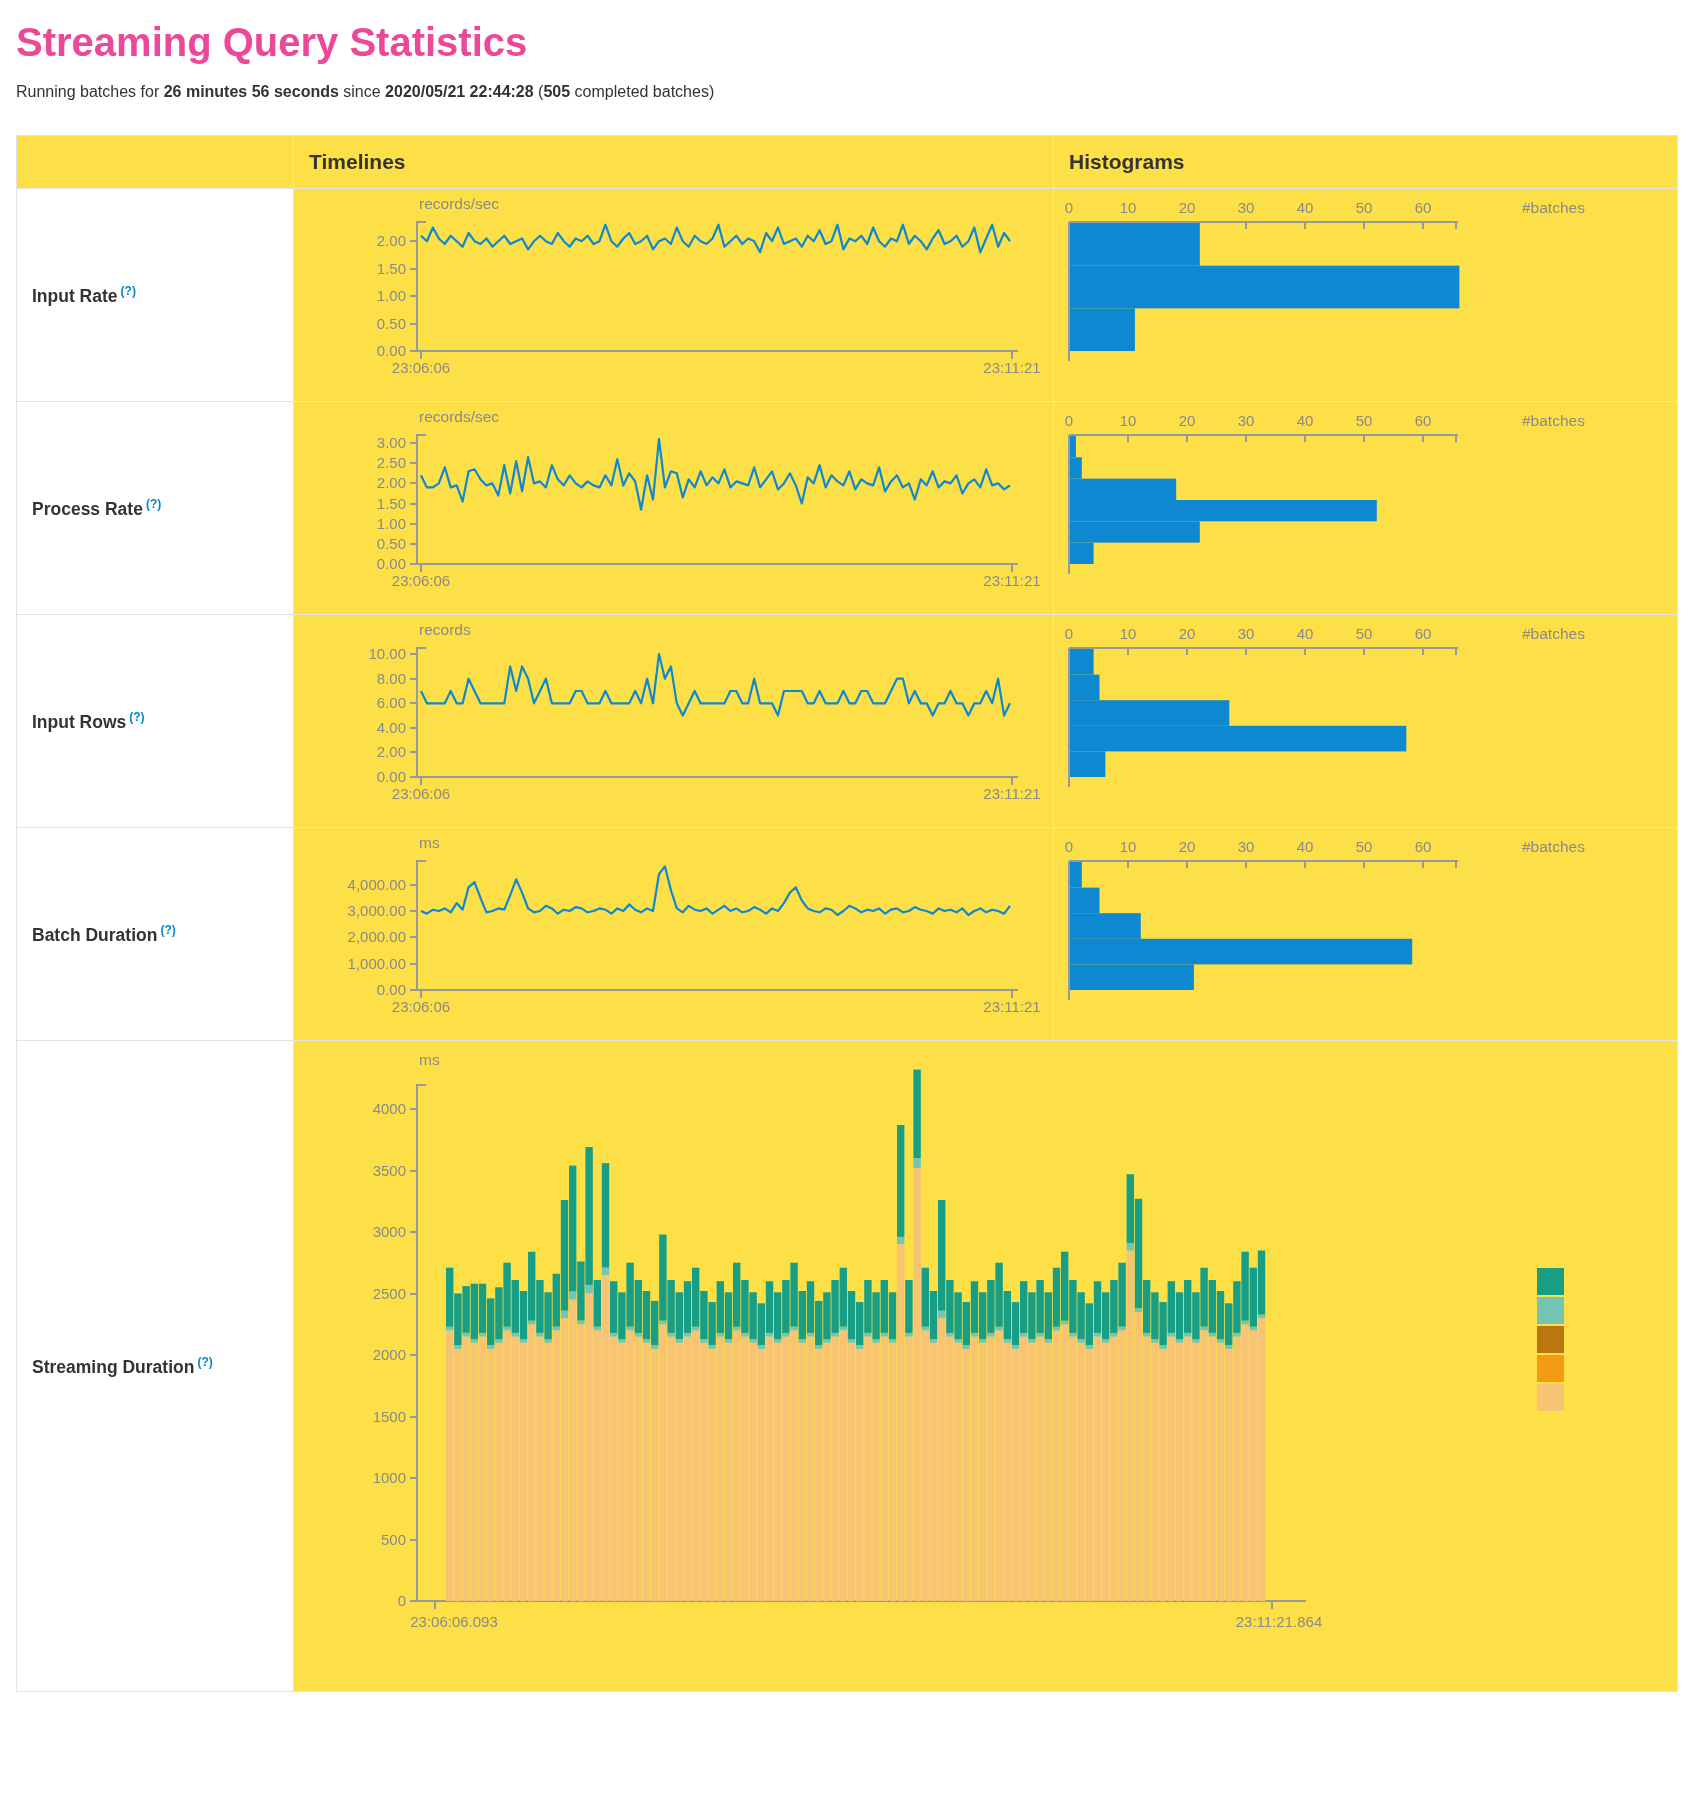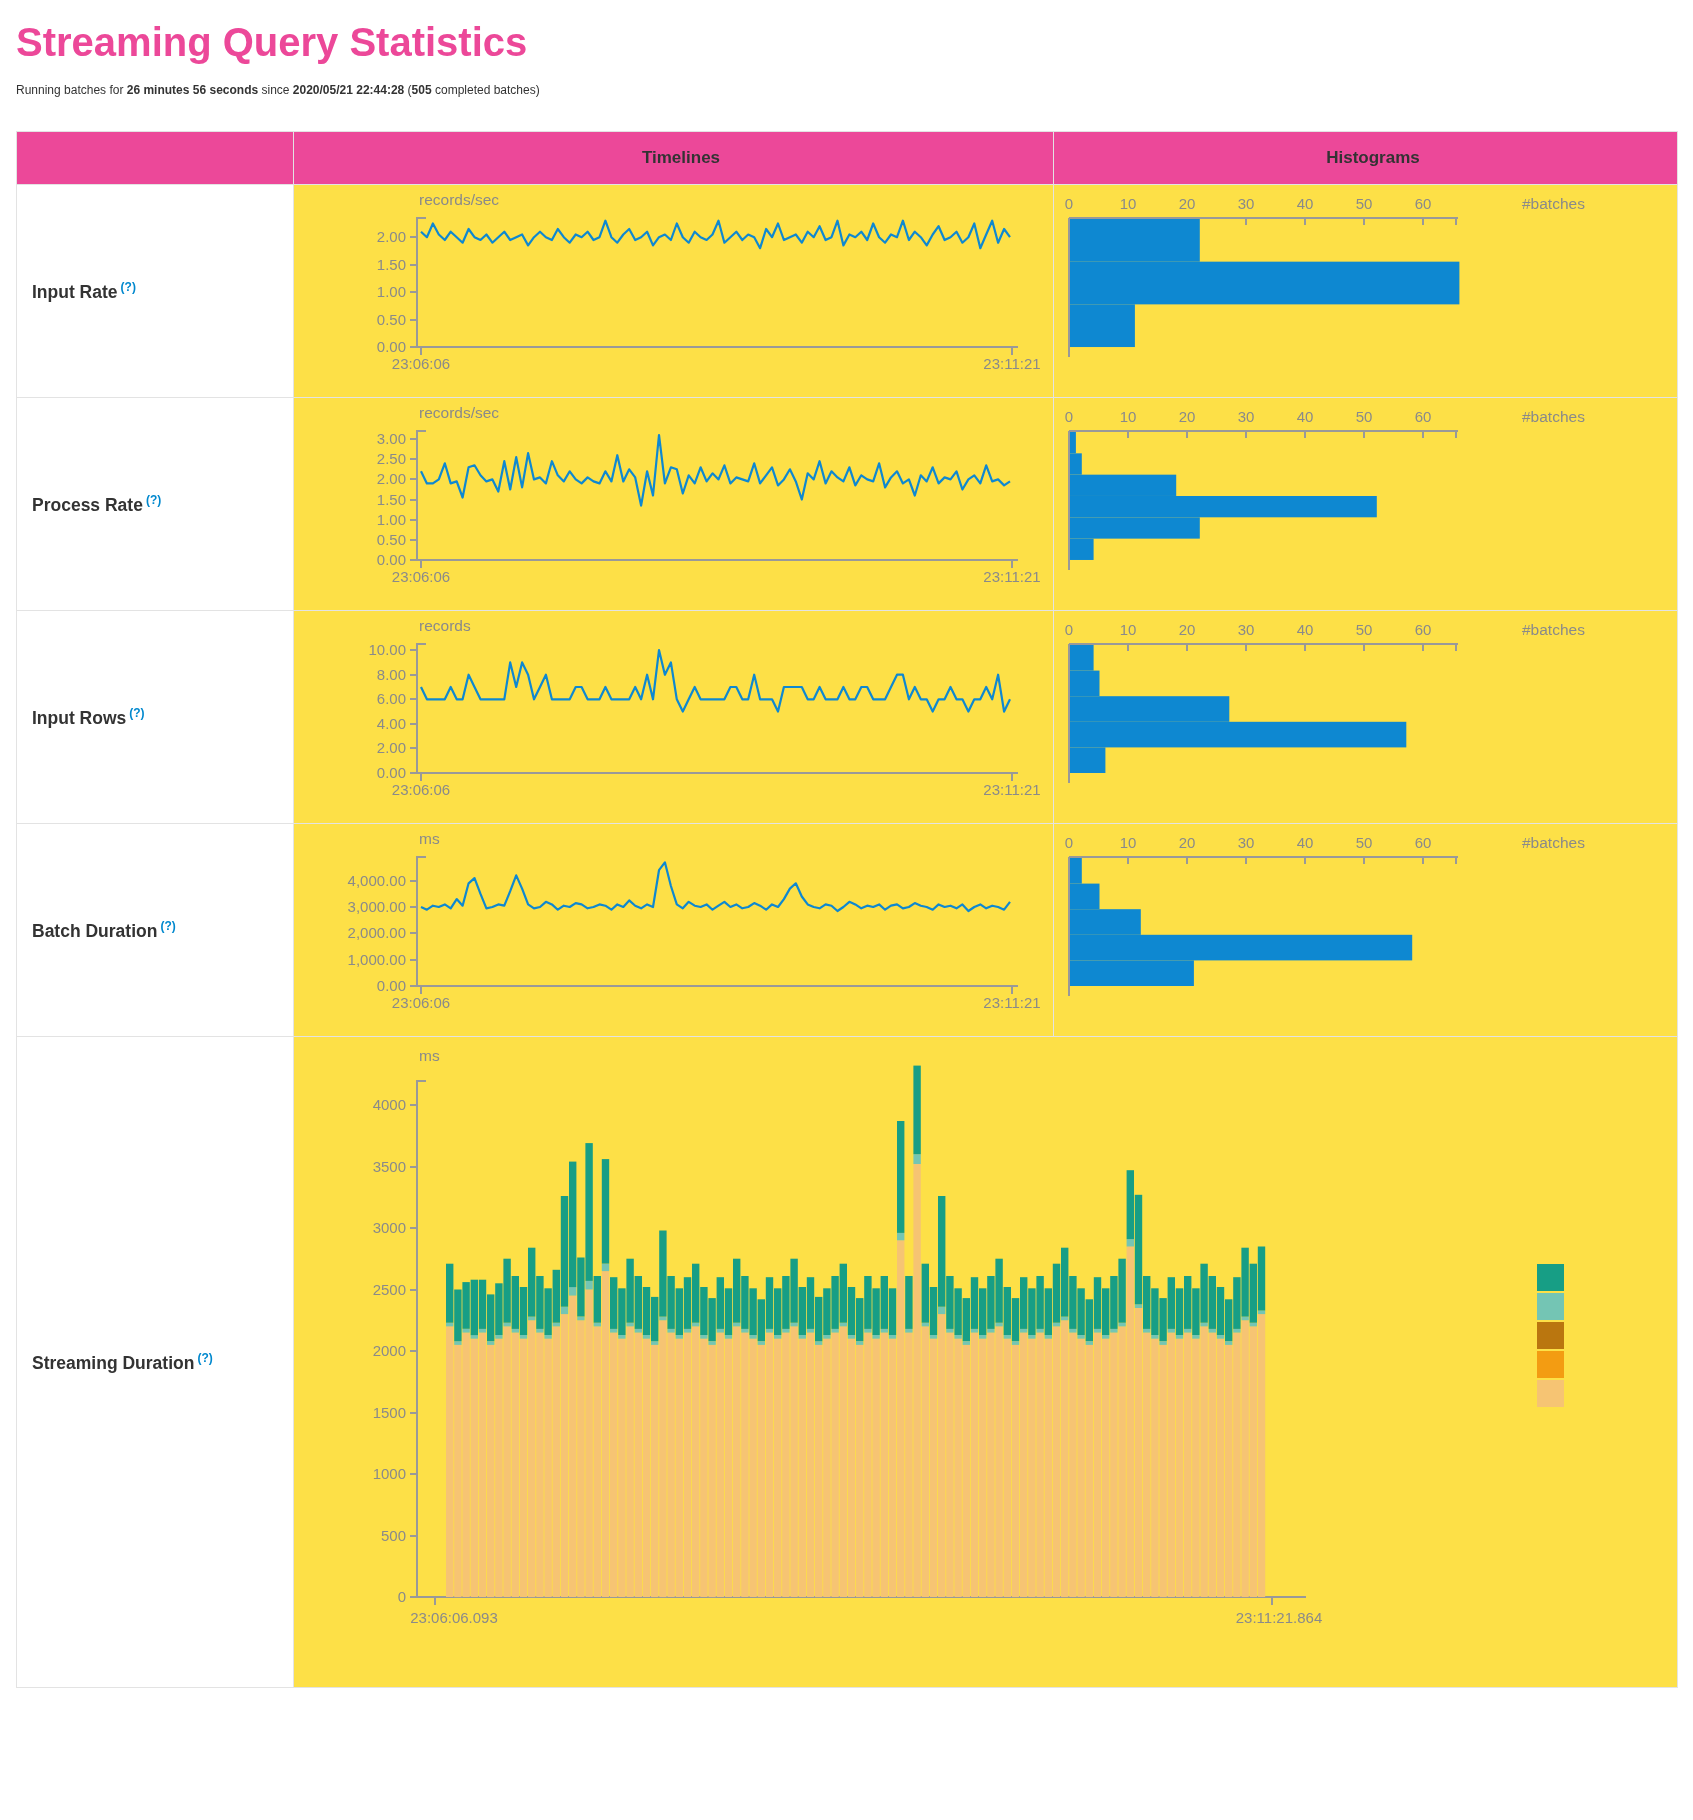--- a/index.html
+++ b/index.html
@@ -1,24 +1,24 @@
 <!DOCTYPE html>
 <html><head>
 <meta charset="utf-8">
 <style>
   html,body{margin:0;padding:0;background:#fff;color:#333;font-family:"Liberation Sans",sans-serif;}
   .page{width:1693px;box-sizing:border-box;padding:14px 16px 20px 16px;}
   h1{font-size:40px;font-weight:bold;color:#ec4899;margin:6px 0 18px 0;}
-  .subtitle{font-size:12px;margin:0 0 34px 0;white-space:pre-wrap;}
+  .subtitle{font-size:16px;margin:0 0 34px 0;white-space:pre-wrap;}
   .subtitle b{font-weight:bold;}
   .query-info{font-size:16px;line-height:1.7;margin-bottom:22px;white-space:pre-wrap;}
   .query-info b{font-weight:bold;}
   table.stats{border-collapse:collapse;width:1661px;table-layout:fixed;}
   table.stats th,table.stats td{border:1px solid #e3e3e3;}
-  th.head{height:52px;text-align:center;padding:0 0 0 15px;font-size:17px;font-weight:bold;color:#333;background:#ec4899;}
+  th.head{height:52px;text-align:left;padding:0 0 0 15px;font-size:21px;font-weight:bold;color:#333;background:#fde047;}
   td.label-cell{vertical-align:middle;padding-left:15px;font-size:17.5px;font-weight:bold;color:#333;background:#fff;}
   td.chart-cell{padding:0;vertical-align:top;background:#fde047;}
   sup.help{color:#0088ce;font-weight:bold;font-size:12px;margin-left:3px;cursor:pointer;}
   svg{display:block;}
   svg .tick{font-size:15px;fill:#8a8a8a;font-family:"Liberation Sans",sans-serif;}
   svg .unit{font-size:15.5px;fill:#8a8a8a;font-family:"Liberation Sans",sans-serif;}
   svg .axis{stroke:#999;stroke-width:2;fill:none;shape-rendering:crispEdges;}
 </style>
 </head>
 <body>

